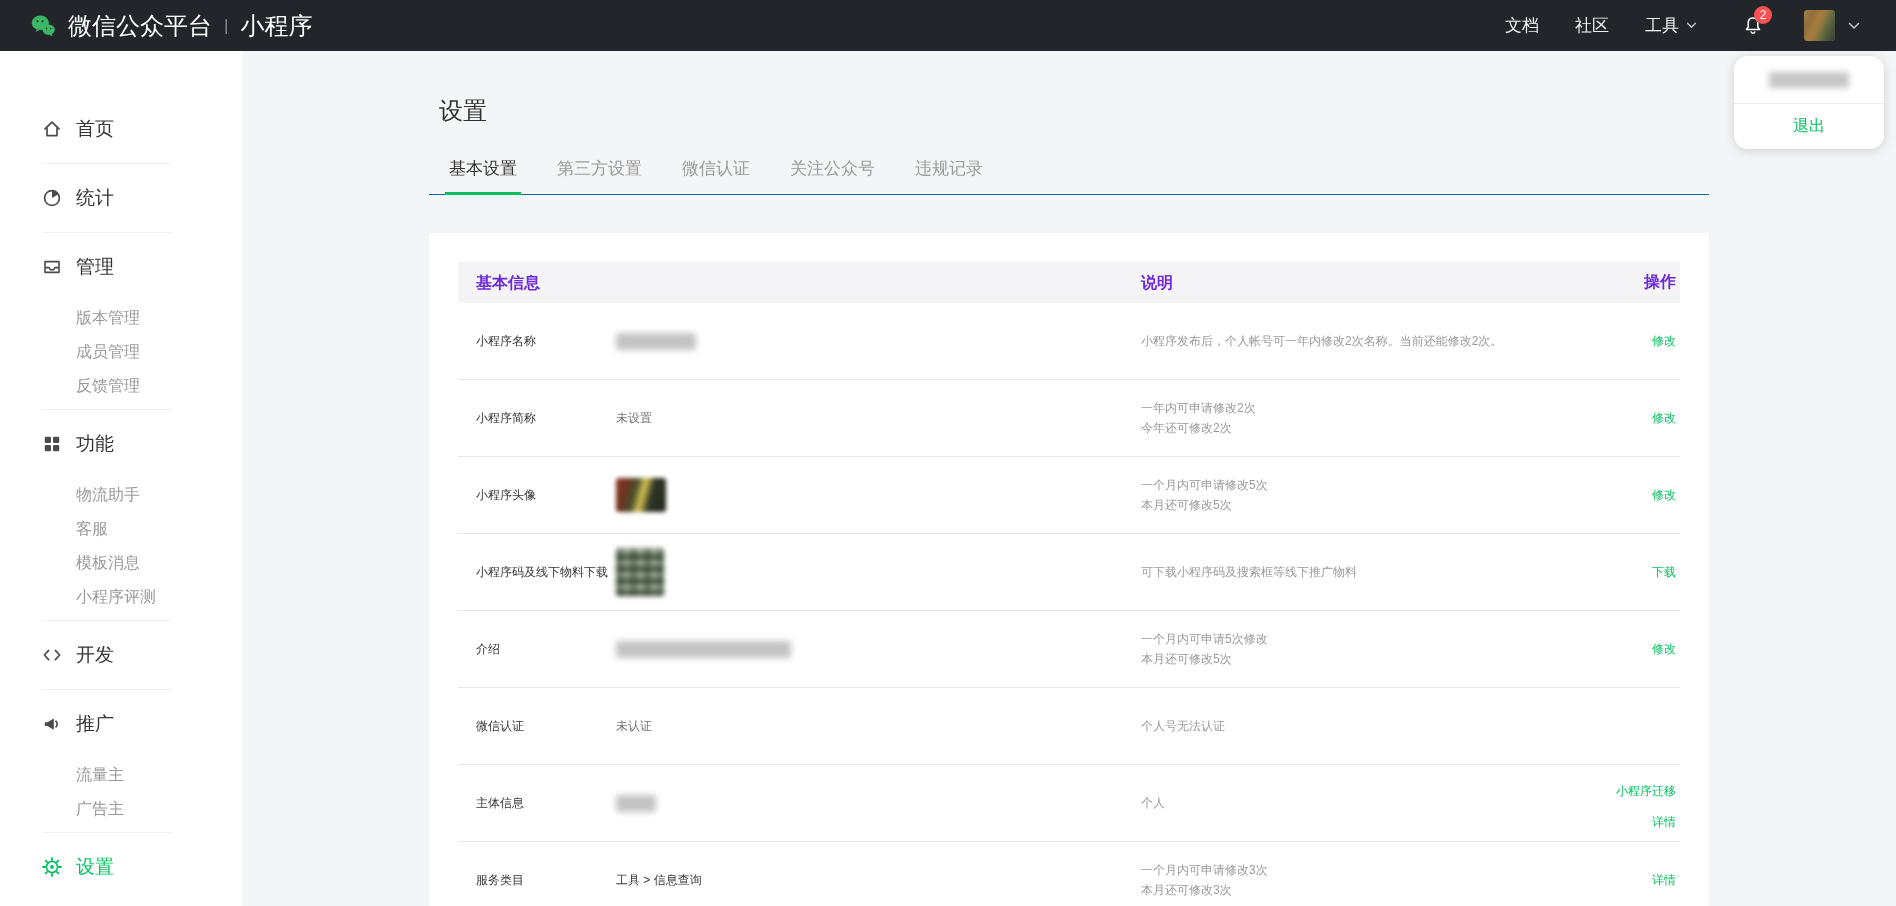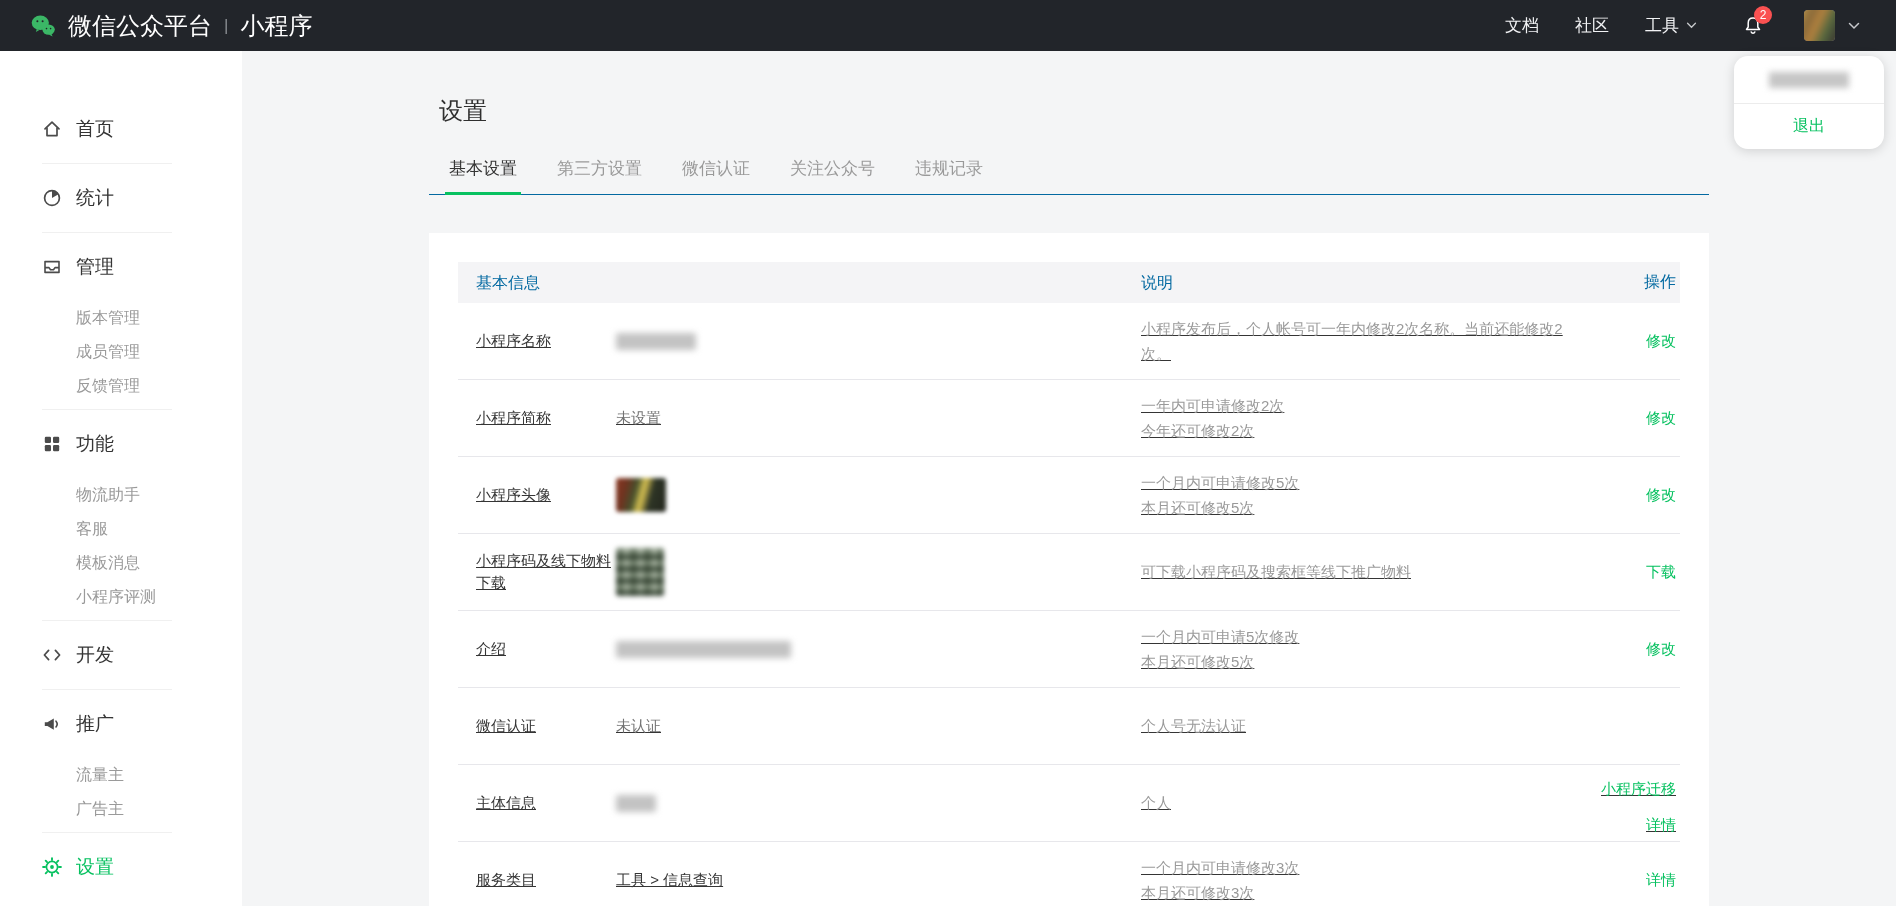--- a/index.html
+++ b/index.html
@@ -54,22 +54,22 @@
   .content { width: 1280px; margin: 0 auto; }
   .page-title { margin: 44px 0 0 10px; font-size: 24px; font-weight: 500; color: #2f2f2f; }
   .tabs { display: flex; margin-top: 22px; padding-left: 18px; border-bottom: 1px solid #0369a1; }
   .tab { font-size: 17px; color: #9a9a9a; padding: 8px 2px 14px; margin-right: 36px; cursor: pointer; position: relative; }
   .tab.active { color: #353535; }
   .tab.active::after { content: ""; position: absolute; left: -2px; right: -2px; bottom: -1px;
     height: 3px; background: #07c160; }
   .card { margin-top: 38px; background: #fff; padding: 29px 29px 40px; }
 
   .t-head { display: flex; align-items: center; height: 41px; background: #f4f4f6; font-size: 16px; }
-  .t-head > div { color: #0369a1; }
-  .trow { display: flex; align-items: center; min-height: 77px; border-bottom: 1px solid #e7e7eb; font-size: 15px; text-decoration: underline; }
+  .t-head > div { color: #6d28d9; font-weight: bold; }
+  .trow { display: flex; align-items: center; min-height: 77px; border-bottom: 1px solid #e7e7eb; font-size: 12px; }
   .c-label { width: 158px; padding-left: 18px; flex-shrink: 0; line-height: 1.5; color: #353535; }
   .c-value { width: 525px; flex-shrink: 0; display: flex; align-items: center; }
   .c-desc { width: 440px; padding-right: 16px; flex-shrink: 0; color: #9a9a9a; line-height: 1.7; }
   .c-action { flex: 1; text-align: right; padding-right: 4px; white-space: nowrap; }
   .muted { color: #737373; }
   .link { color: #07c160; cursor: pointer; text-decoration: none; display: inline-block; }
   .link.block { display: block; line-height: 1.9; margin-top: 8px; }
 
   .blur-bar { display: inline-block; height: 17px; background: #c3c3c3; filter: blur(3px); border-radius: 2px; }
   .w80 { width: 80px; } .w175 { width: 175px; } .w40 { width: 40px; }

